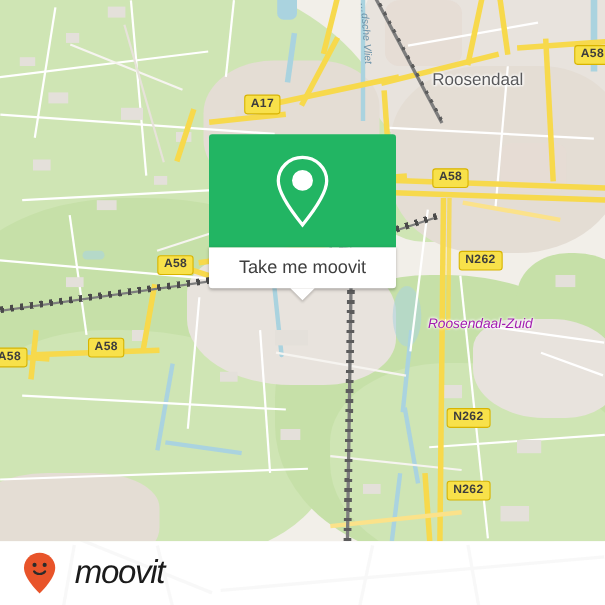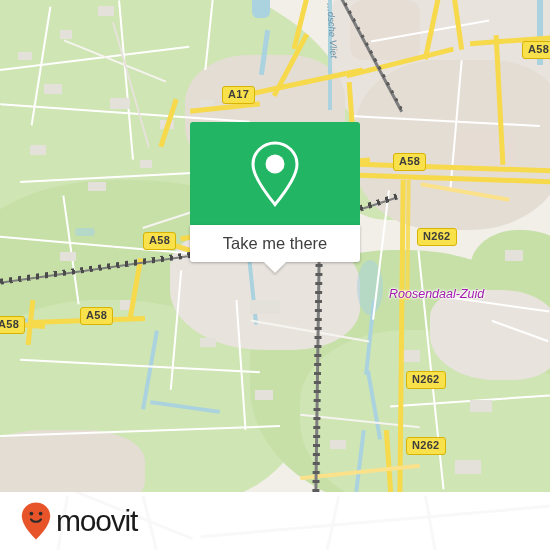--- a/index.html
+++ b/index.html
@@ -60,21 +60,21 @@
   #attrib{position:absolute;left:0;top:467px;height:25px;
           background:rgba(255,255,255,.72);display:flex;align-items:center;
           padding:0 9px 0 10px;font-size:12.5px;color:#3a3a3a;}
 
   
   #footer{position:absolute;left:0;top:492px;width:550px;height:58px;background:#fff;overflow:hidden;}
   #footer-ghost{position:absolute;left:0;top:-492px;width:550px;height:550px;opacity:.10;}
   #footer-inner{position:relative;display:flex;align-items:center;height:100%;
                 justify-content:space-between;padding:0 18px 0 20px;box-sizing:border-box;}
   #footer-title{font-size:16.5px;color:#3b3b3b;}
-  #brand{display:flex;align-items:center;gap:4px;}
+  #brand{display:flex;align-items:center;gap:16px;font-style:italic;}
   #brand-word{font-size:30px;color:#1b1b1b;letter-spacing:-1.2px;font-weight:400;}
 </style>
 </head>
 <body>
 
 <div id="app">
 
   <div id="map">
 
     <div class="layer">
@@ -207,20 +207,21 @@
       <div class="rail" style="left:280px;top:215px;width:120px;height:2px;transform:rotate(-18deg);"></div>
       <div class="rail-ties-h" style="left:280px;top:212px;width:120px;height:6px;transform:rotate(-18deg);"></div>
 
       <div class="rail" style="left:316px;top:255px;width:3px;height:240px;transform:rotate(0.8deg);"></div>
       <div class="rail-ties" style="left:314px;top:255px;width:7px;height:240px;transform:rotate(0.8deg);"></div>
 
       <div class="track" style="left:130px;top:20px;width:2px;height:130px;transform:rotate(-16deg);"></div>
     </div>
 
     <div class="layer">
+      <div class="place place-city" style="left:393px;top:64px;">Roosendaal</div>
       <div class="place place-sub" style="left:389px;top:287px;">Roosendaal-Zuid</div>
       <div class="waterlabel" style="left:336px;top:2px;transform:rotate(86deg);">…dsche Vliet</div>
     </div>
 
     <div class="layer">
       <div class="shield" style="left:522px;top:41px;">A58</div>
       <div class="shield" style="left:222px;top:86px;">A17</div>
       <div class="shield" style="left:393px;top:153px;">A58</div>
       <div class="shield" style="left:143px;top:232px;">A58</div>
       <div class="shield" style="left:417px;top:228px;">N262</div>
@@ -231,21 +232,21 @@
     </div>
 
     <div id="card">
       <div id="card-top">
         <svg width="58" height="70" viewBox="0 0 58 70">
           <path d="M29 4 C16.8 4 7 13.6 7 25.4 C7 38.5 22.5 57.5 29 65.5 C35.5 57.5 51 38.5 51 25.4 C51 13.6 41.2 4 29 4 Z" fill="none" stroke="#ffffff" stroke-width="3"></path>
           <circle cx="29" cy="25" r="9.5" fill="#ffffff"></circle>
         </svg>
       </div>
       <div id="card-bottom">
-        <span id="card-label">Take me there</span>
+        <span id="card-label">Take me moovit</span>
       </div>
       <div id="card-tail"></div>
     </div>
 
   </div>
 
   <div id="footer">
     <div id="footer-ghost">
       <div class="minor" style="left:0px;top:500px;width:200px;height:3px;transform:rotate(22deg);background:#bdbdbd;"></div>
       <div class="minor" style="left:60px;top:495px;width:3px;height:70px;transform:rotate(10deg);background:#bdbdbd;"></div>

